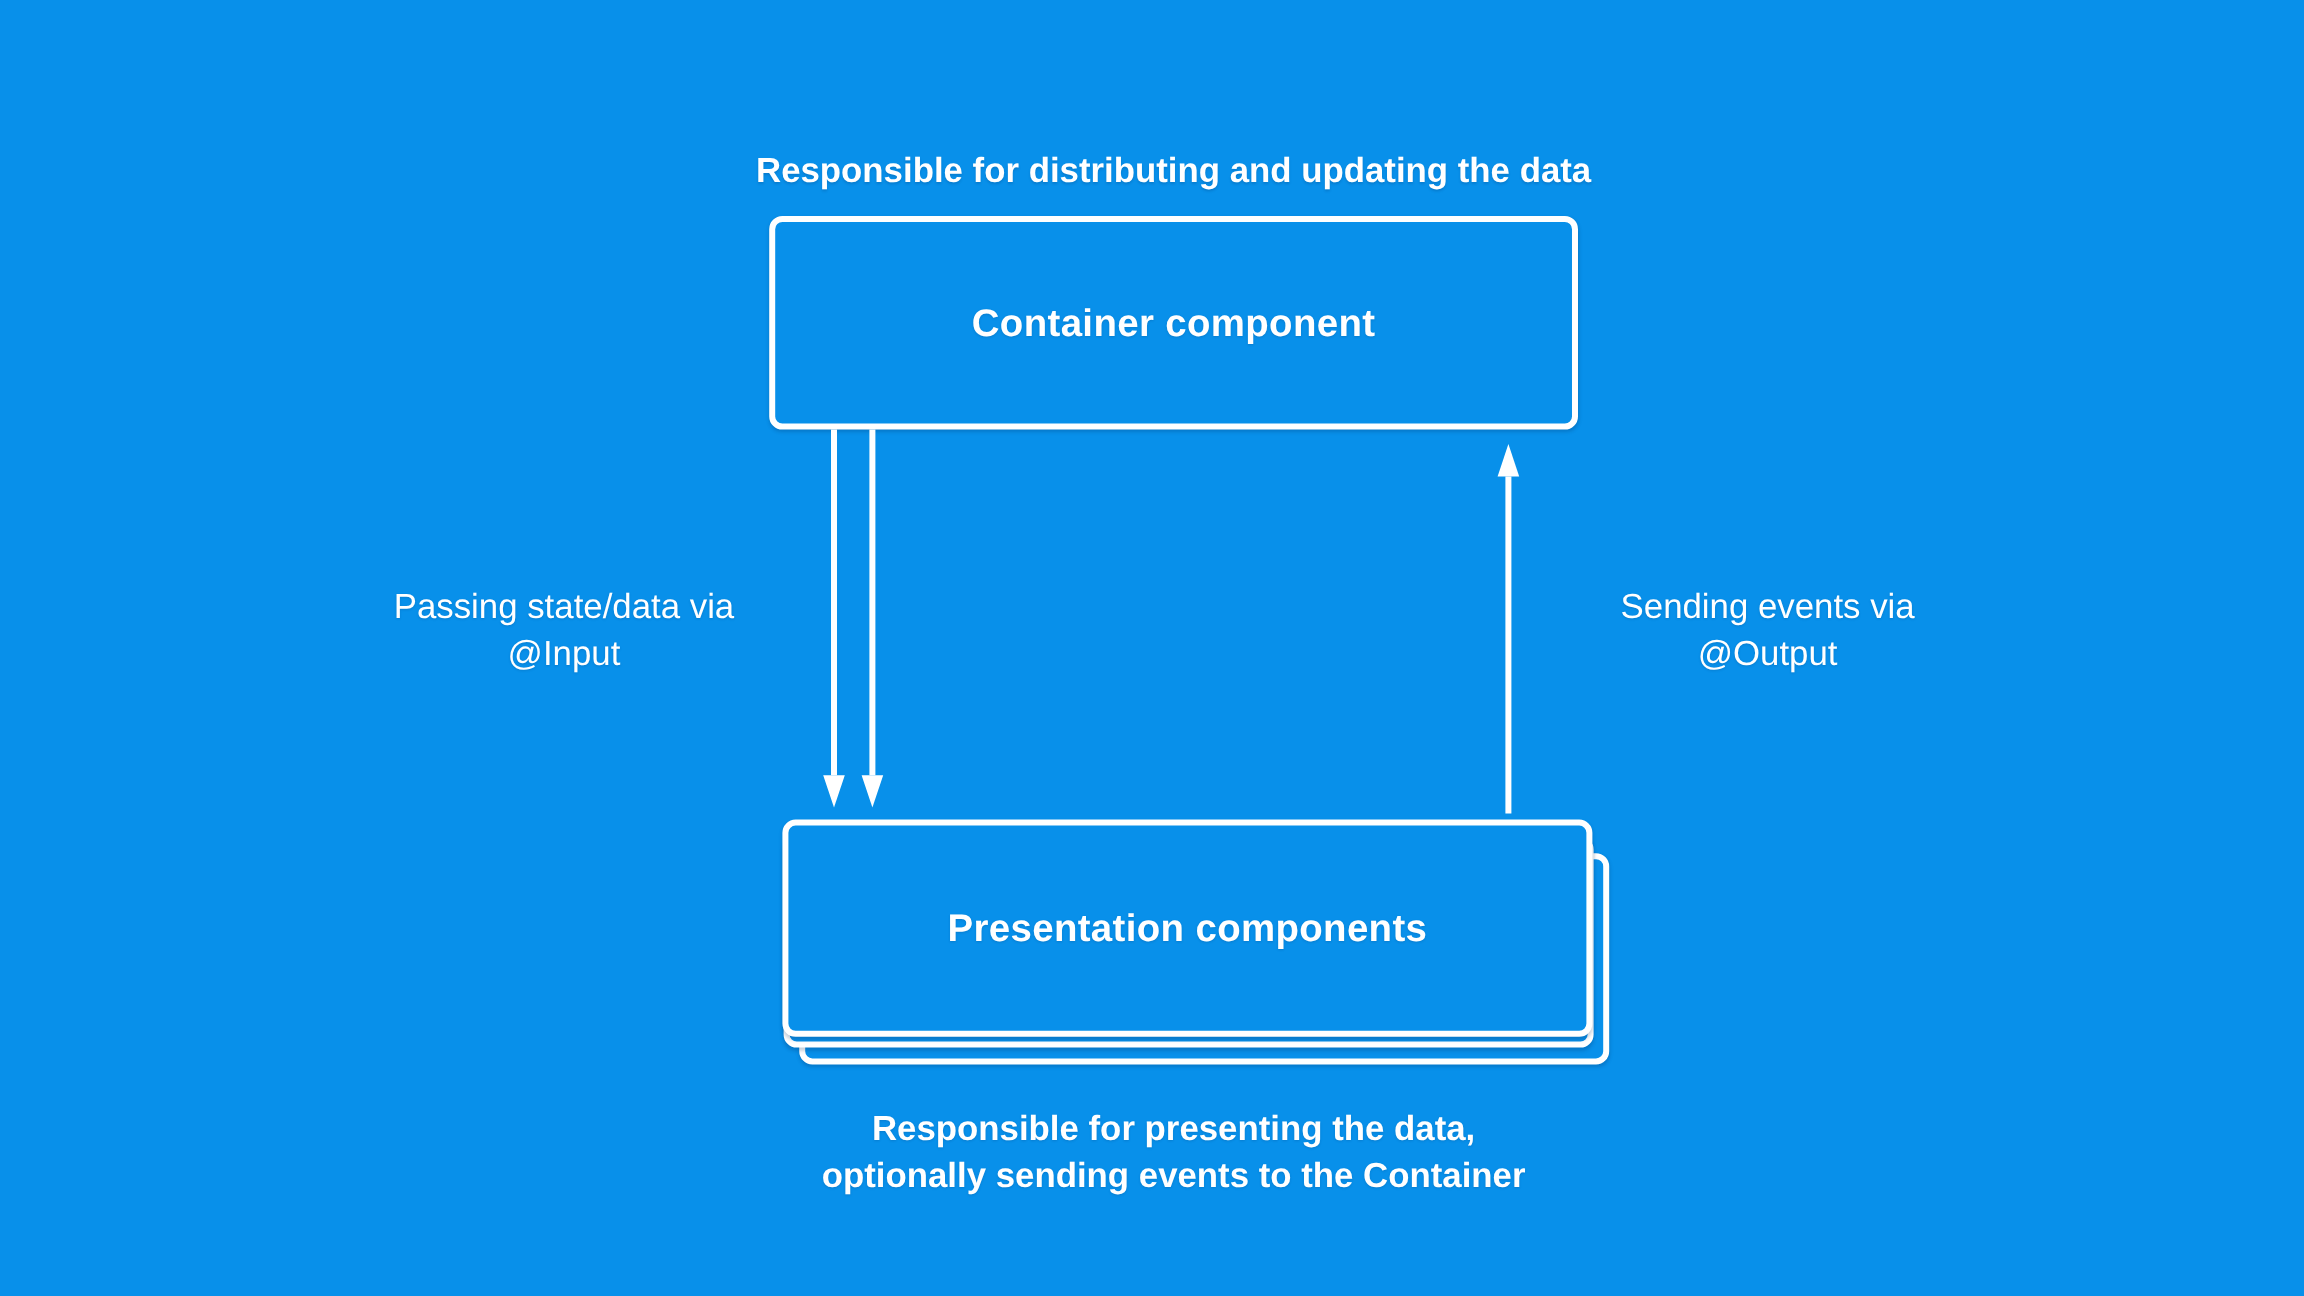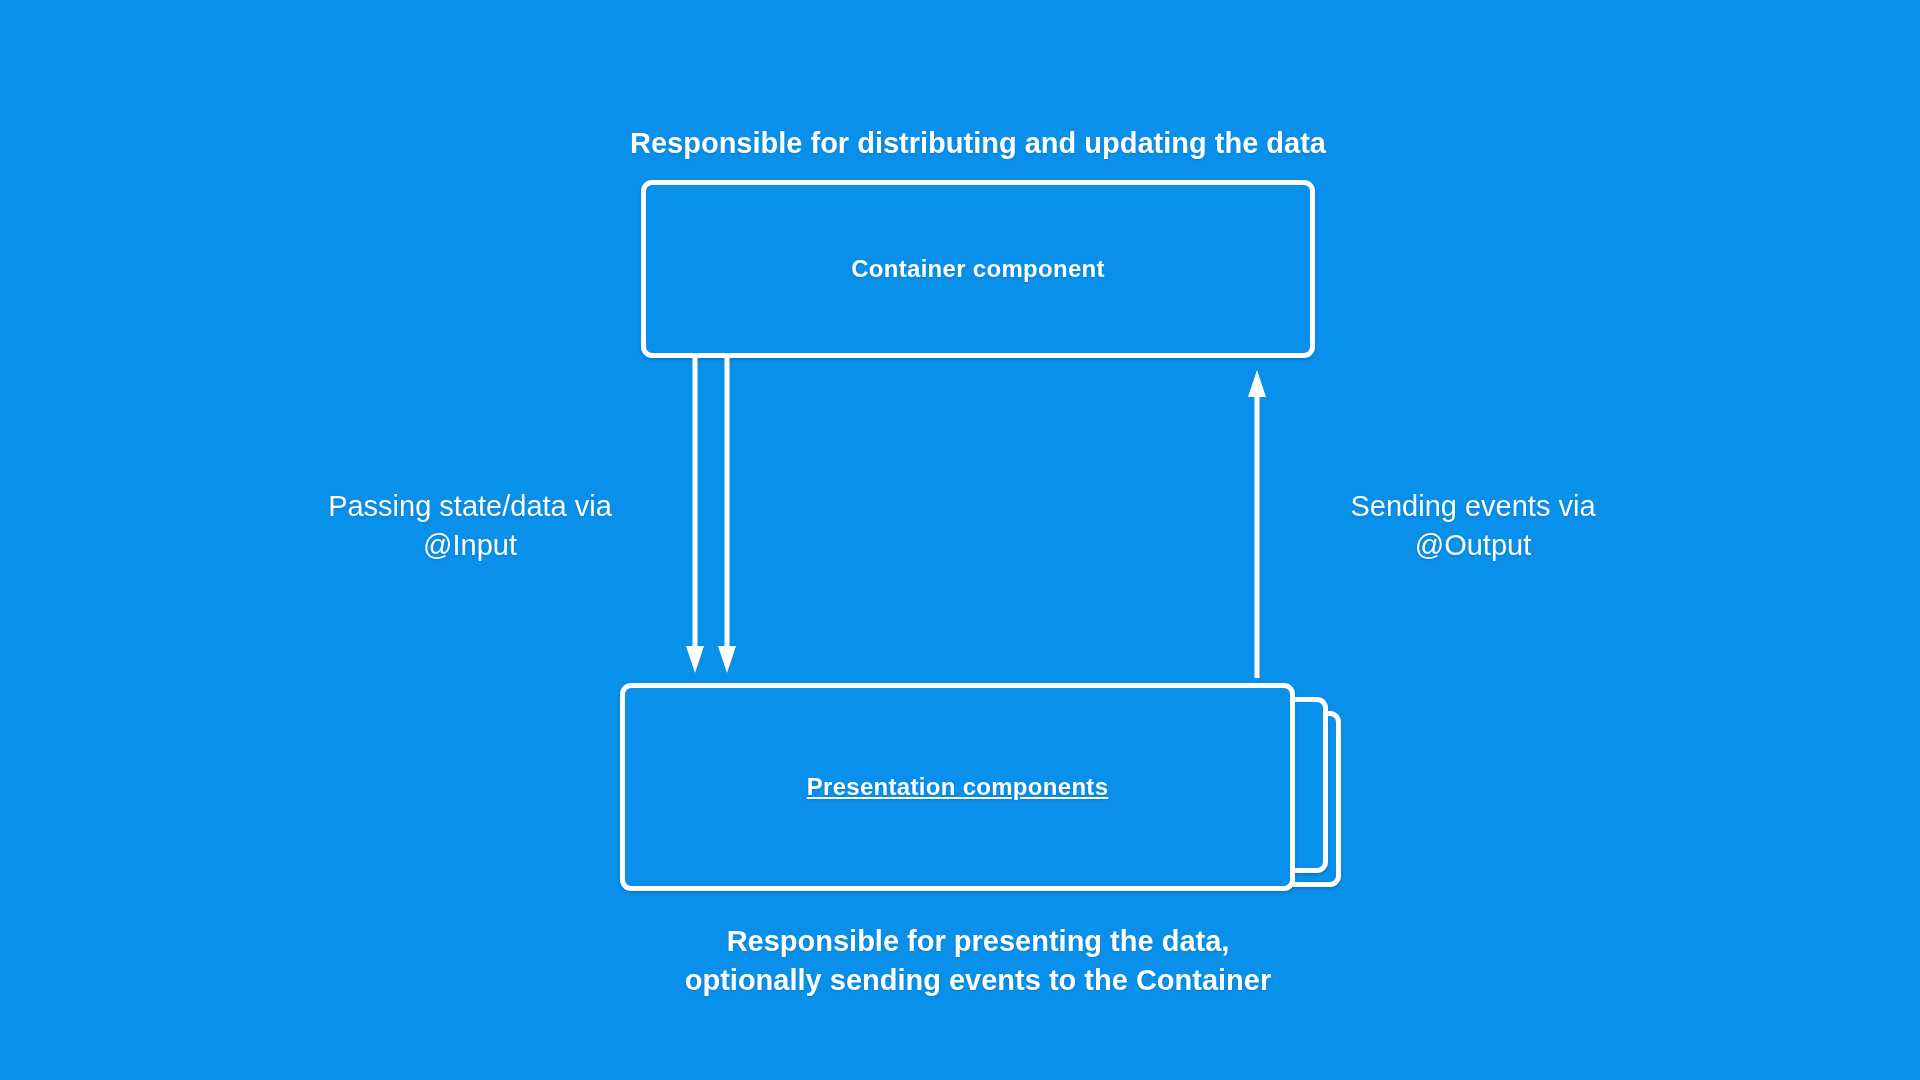--- a/index.html
+++ b/index.html
@@ -44,28 +44,28 @@
     position: absolute;
     border: 5px solid #ffffff;
     border-radius: 11px;
     background: var(--bg, #0890ea);
     display: flex;
     align-items: center;
     justify-content: center;
     box-shadow: 0 2px 3px rgba(0, 40, 90, 0.22);
   }
   .node .node-label {
-    font-size: 24px;
+    font-size: 32px;
     font-weight: 700;
     letter-spacing: 0.3px;
     color: #ffffff;
     text-shadow: 0 1px 2px rgba(0, 40, 90, 0.18);
   }
   .node-container { left: 641px; top: 180px; width: 674px; height: 178px; }
-  .node-presentation { left: 620px; top: 683px; width: 675px; height: 208px; z-index: 3; text-decoration: underline; }
+  .node-presentation { left: 652px; top: 683px; width: 675px; height: 181px; z-index: 3; }
   .stack-layer {
     position: absolute;
     width: 675px;
     height: 176px;
     border: 5px solid #ffffff;
     border-radius: 11px;
     background: var(--bg, #0890ea);
     box-shadow: 0 2px 3px rgba(0, 40, 90, 0.22);
   }
   .stack-layer.l2 { left: 653px; top: 697px; z-index: 2; }

